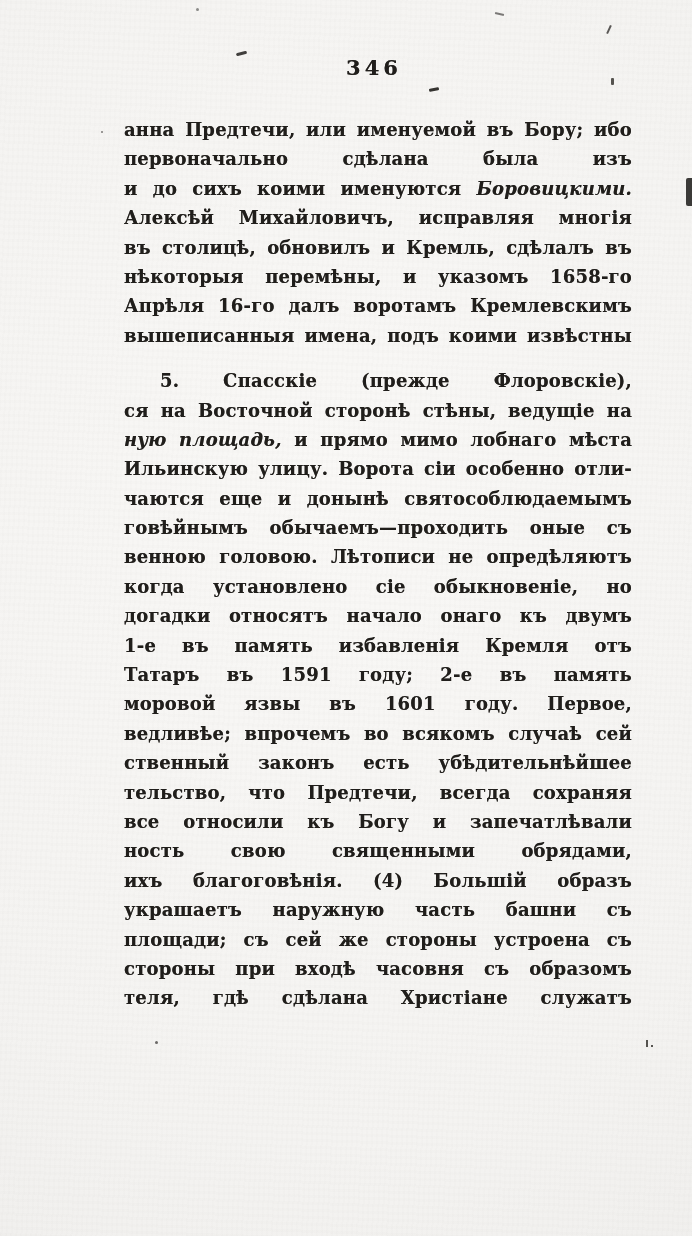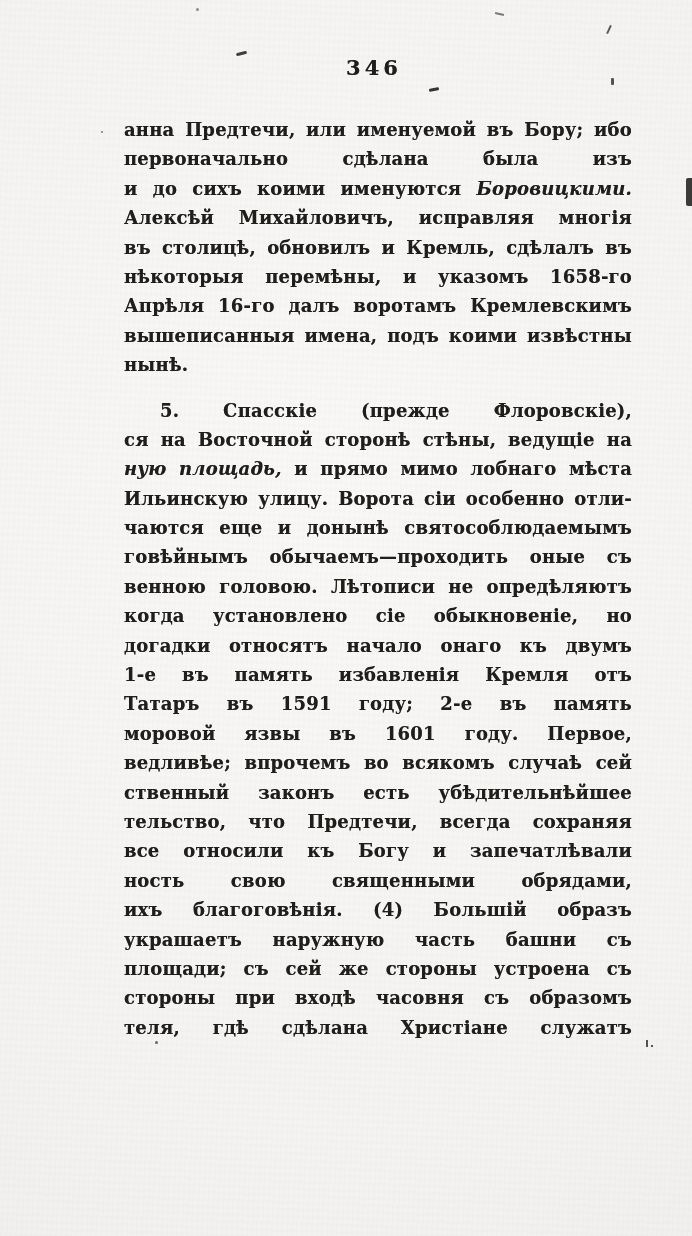--- a/index.html
+++ b/index.html
@@ -90,21 +90,20 @@
   <div class="text-block">
       <div class="paragraph">
         <div class="line"><span>анна Предтечи, или именуемой въ Бору; ибо</span></div>
         <div class="line"><span>первоначально сдѣлана была изъ вырубленнаго</span></div>
         <div class="line"><span>и до сихъ коими именуются </span><span class="italic">Боровицкими.</span><span> Бору</span></div>
         <div class="line"><span>Алексѣй Михайловичъ, исправляя многія зданія</span></div>
         <div class="line"><span>въ столицѣ, обновилъ и Кремль, сдѣлалъ въ ономъ</span></div>
         <div class="line"><span>нѣкоторыя перемѣны, и указомъ 1658-го года</span></div>
         <div class="line"><span>Апрѣля 16-го далъ воротамъ Кремлевскимъ новыя</span></div>
         <div class="line"><span>вышеписанныя имена, подъ коими извѣстны и до-</span></div>
-        <div class="line no-justify"><span>нынѣ.</span></div>
       </div>
       <div class="paragraph">
         <div class="line indent"><span>5. Спасскіе (прежде Флоровскіе), находящіе-</span></div>
         <div class="line"><span>ся на Восточной сторонѣ стѣны, ведущіе на </span></div>
         <div class="line"><span class="italic">ную площадь,</span><span> и прямо мимо лобнаго мѣста на</span></div>
         <div class="line"><span>Ильинскую улицу. Ворота сіи особенно отли-</span></div>
         <div class="line"><span>чаются еще и донынѣ святособлюдаемымъ благо-</span></div>
         <div class="line"><span>говѣйнымъ обычаемъ—проходить оные съ непокро-</span></div>
         <div class="line"><span>венною головою. Лѣтописи не опредѣляютъ точно,</span></div>
         <div class="line"><span>когда установлено сіе обыкновеніе, но преданіе и</span></div>

